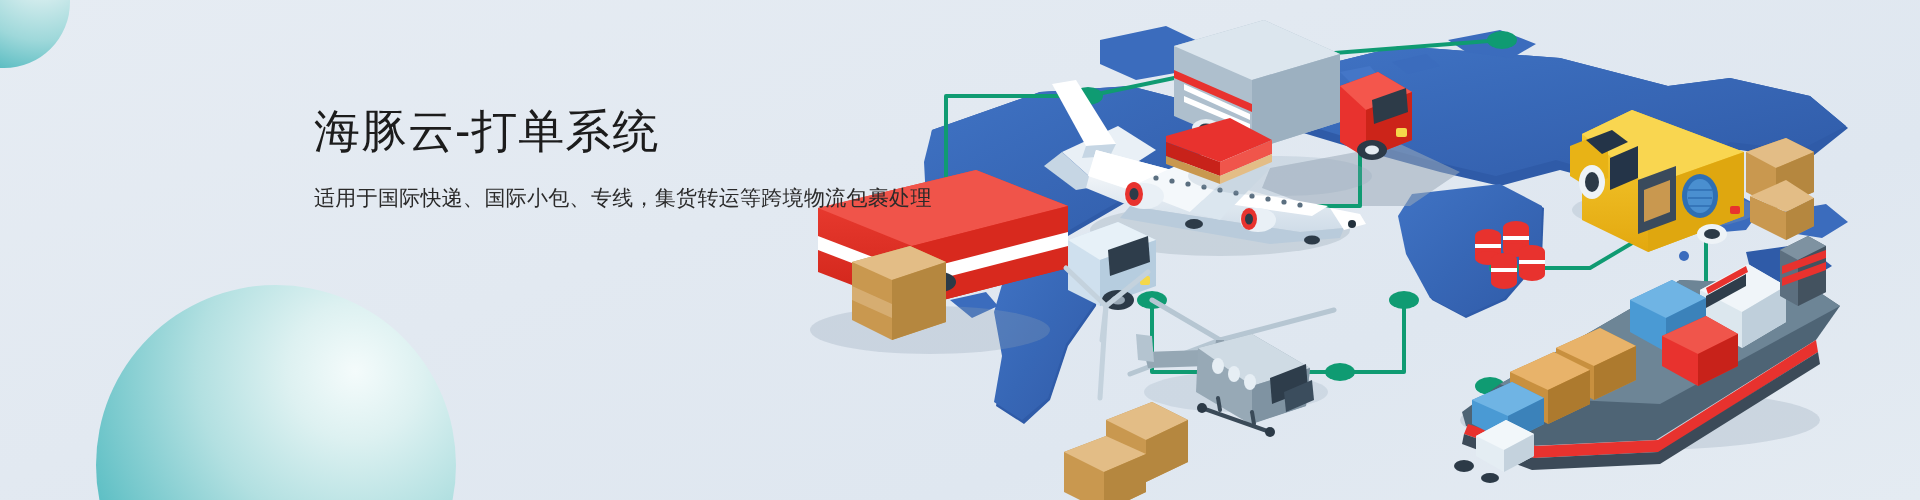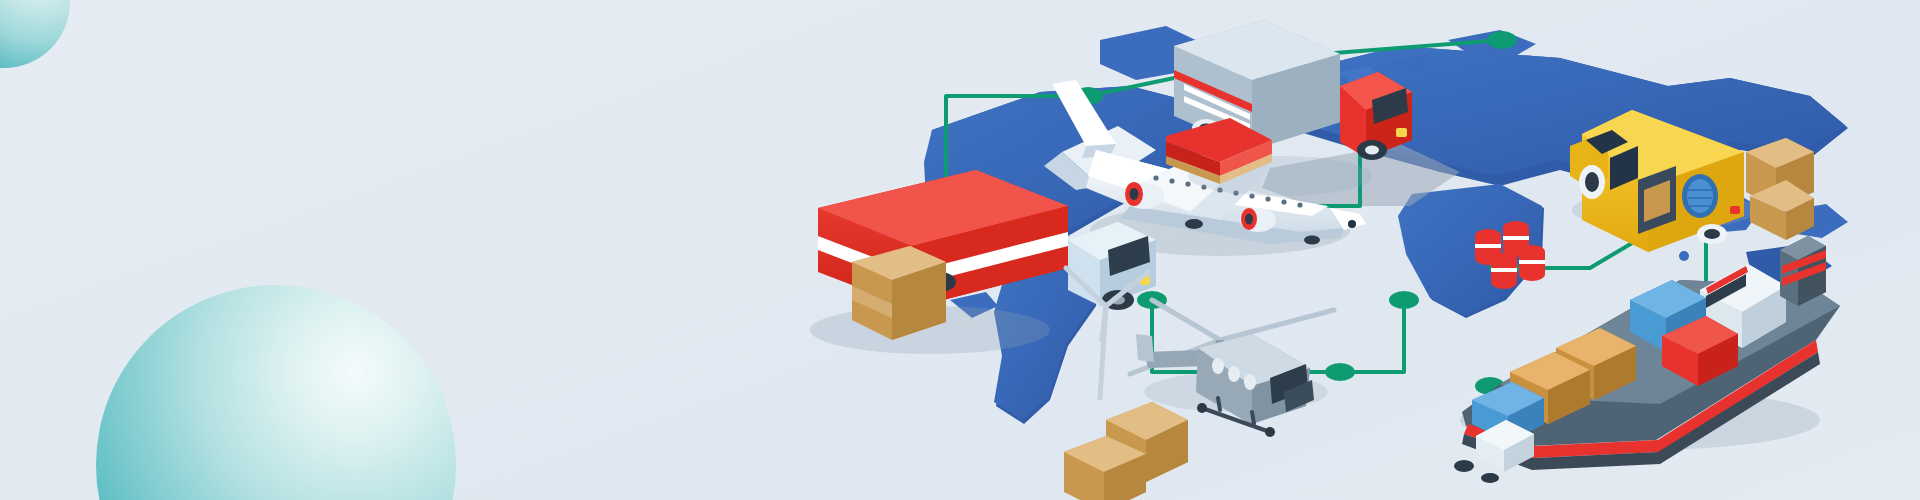--- a/index.html
+++ b/index.html
@@ -78,20 +78,24 @@
   .illustration svg { display: block; width: 100%; height: 100%; }
 </style>
 </head>
 <body>
 
 <div class="banner">
 
   <div class="deco-circle circle-top-left"></div>
   <div class="deco-circle circle-bottom-left"></div>
 
+  <div class="text-block">
+    <h1 class="banner-title">海豚云-打单系统</h1>
+    <p class="banner-subtitle">适用于国际快递、国际小包、专线，集货转运等跨境物流包裹处理</p>
+  </div>
 
   <div class="illustration">
     <svg viewBox="0 0 1120 500" xmlns="http://www.w3.org/2000/svg">
       <defs>
         <linearGradient id="gMapTop" x1="0" y1="0" x2="1" y2="1">
           <stop offset="0" stop-color="#3f72c4"></stop>
           <stop offset="1" stop-color="#2d5aa8"></stop>
         </linearGradient>
         <linearGradient id="gPlaneBody" x1="0" y1="0" x2="0" y2="1">
           <stop offset="0" stop-color="#ffffff"></stop>

